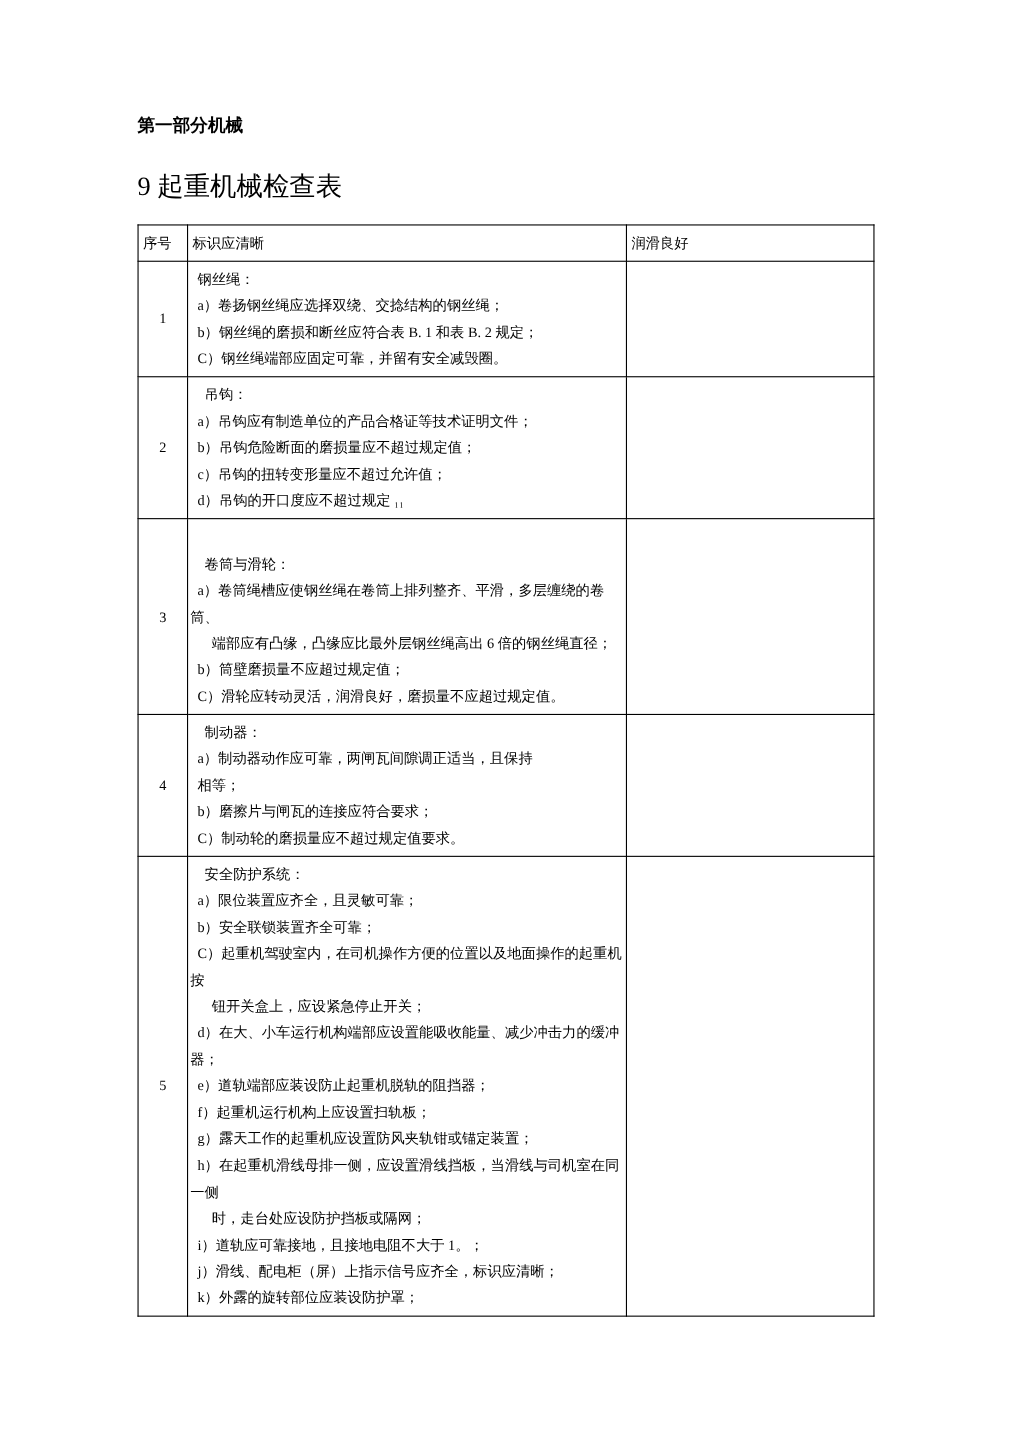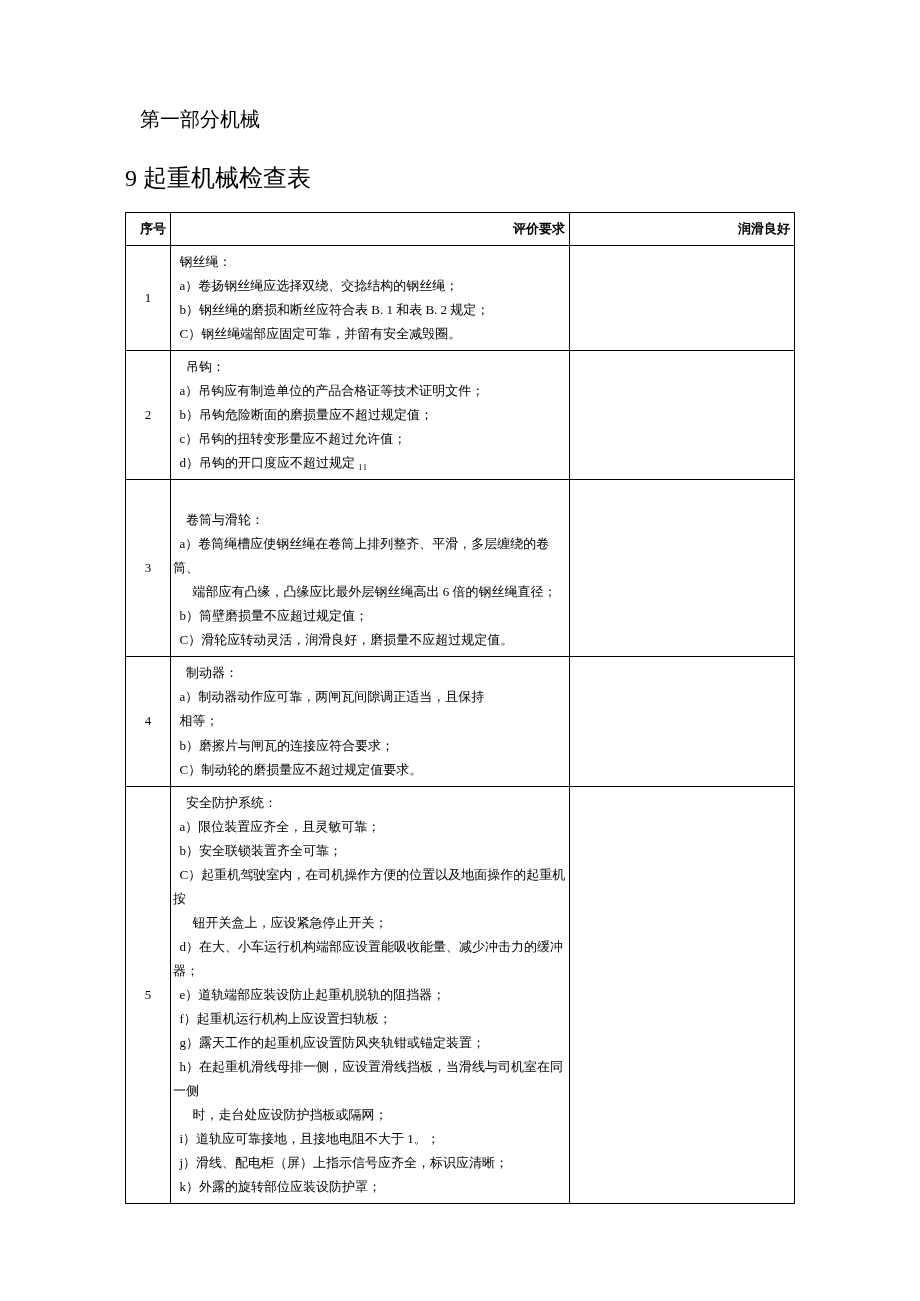--- a/index.html
+++ b/index.html
@@ -10,47 +10,46 @@
     body {
       background: #ffffff;
       font-family: "SimSun", "宋体", serif;
       width: 920px;
       padding: 100px 125px 60px 125px;
       color: #000;
       font-size: 14px;
       line-height: 1.9;
     }
     .heading {
-      font-size: 20px;
-      font-weight: normal;
+      font-size: 16px;
+      font-weight: bold;
       margin-bottom: 18px;
       font-family: "SimSun", "宋体", serif;
-      margin-left: 15px;
     }
     .subheading {
       font-size: 24px;
       font-weight: normal;
       margin-bottom: 10px;
       font-family: "SimSun", "宋体", serif;
     }
     table {
       border-collapse: collapse;
       width: 100%;
       table-layout: fixed;
     }
     th, td {
       border: 1px solid #000;
       vertical-align: middle;
       padding: 4px 4px;
       font-size: 13px;
       line-height: 1.85;
     }
     th {
-      font-weight: bold;
-      text-align: right;
+      font-weight: normal;
+      text-align: left;
     }
     th.col-seq {
       width: 45px;
     }
     th.col-req {
       width: auto;
     }
     th.col-issue {
       width: 225px;
     }
@@ -72,21 +71,21 @@
 </head>
 <body>
 
 <div class="heading">第一部分机械</div>
 <div class="subheading">9 起重机械检查表</div>
 
 <table>
   <thead>
     <tr>
       <th class="col-seq">序号</th>
-      <th class="col-req">评价要求</th>
+      <th class="col-req">标识应清晰</th>
       <th class="col-issue">润滑良好</th>
     </tr>
   </thead>
   <tbody>
     <tr>
       <td class="seq">1</td>
       <td class="req">
           <div class="inner">  钢丝绳：
   a）卷扬钢丝绳应选择双绕、交捻结构的钢丝绳；
   b）钢丝绳的磨损和断丝应符合表 B. 1 和表 B. 2 规定；

